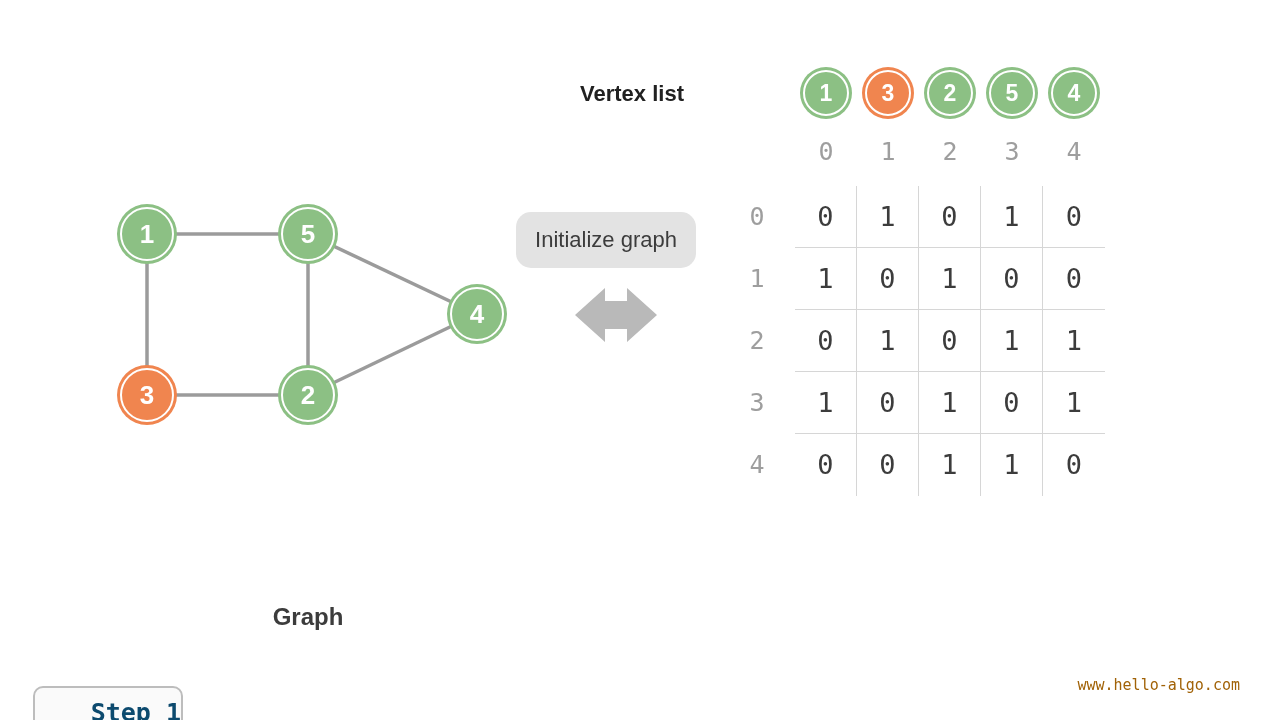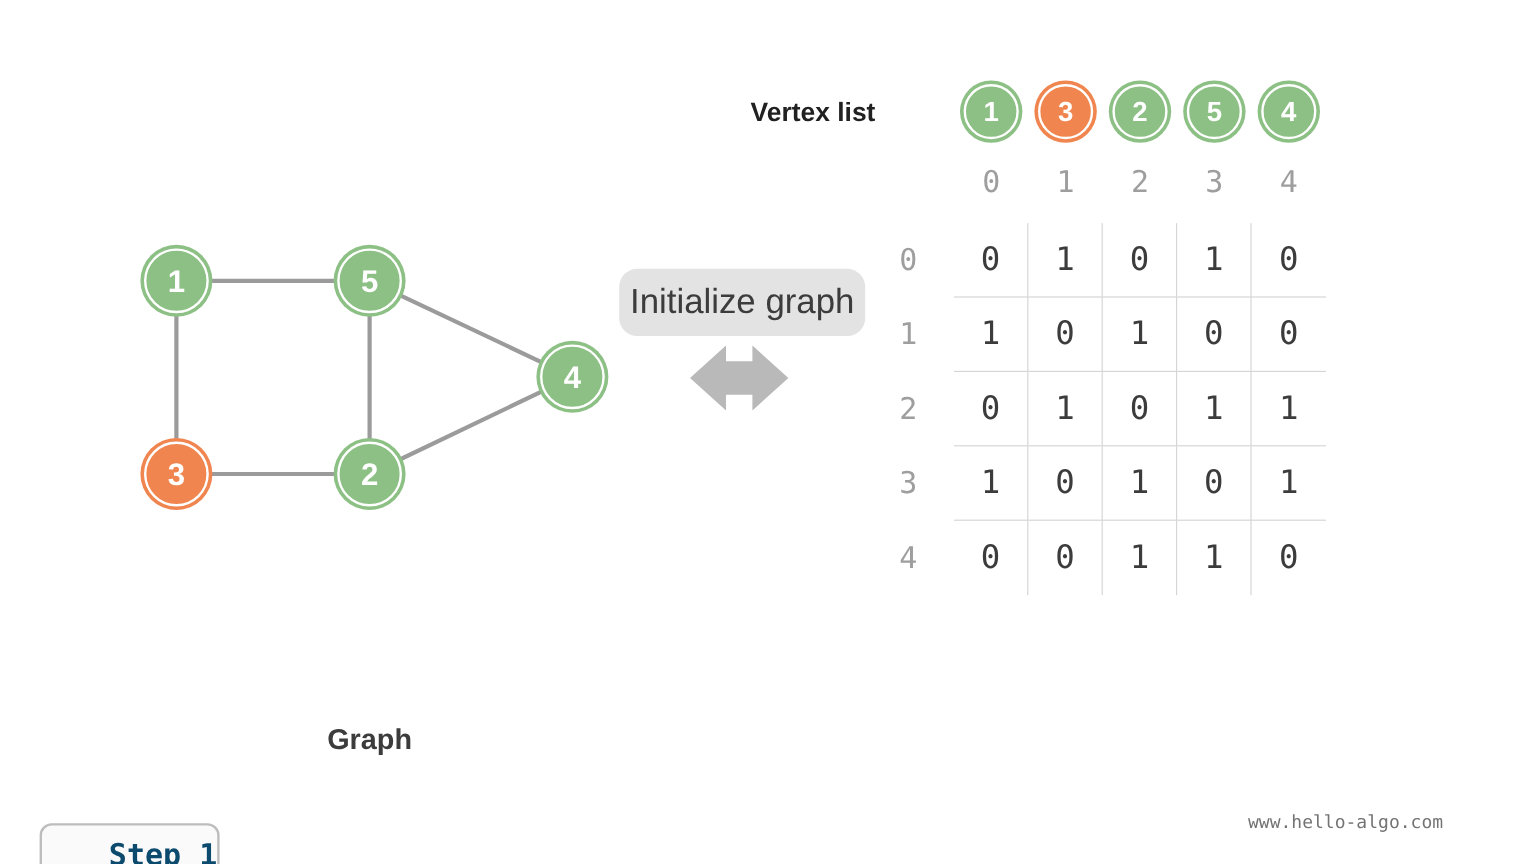--- a/index.html
+++ b/index.html
@@ -15,31 +15,31 @@
   .node {
     position: absolute; width: 50px; height: 50px; border-radius: 50%;
     border: 2px solid #ffffff; text-align: center; line-height: 50px;
     color: #ffffff; font-size: 26px; font-weight: bold;
   }
   .node.green  { background: #8cc084; box-shadow: 0 0 0 3px #8cc084; }
   .node.orange { background: #f0854f; box-shadow: 0 0 0 3px #f0854f; }
 
   
   .init-box {
-    position: absolute; left: 516px; top: 212px; width: 205px; height: 56px;
+    position: absolute; left: 516px; top: 212px; width: 180px; height: 56px;
     background: #e3e3e3; border-radius: 15px; color: #3c3c3c;
-    font-size: 29px; text-align: center; line-height: 56px; margin-top: 12px;
+    font-size: 22px; text-align: center; line-height: 56px;
   }
   .double-arrow { position: absolute; left: 575px; top: 288px; }
   .double-arrow polygon { fill: #b9b9b9; }
 
   
   .vertex-list-label {
     position: absolute; left: 580px; top: 81px; width: 195px;
-    text-align: center; font-size: 22px; font-weight: bold; color: #212121;
+    text-align: left; font-size: 22px; font-weight: bold; color: #212121;
   }
   .vertex-row { position: absolute; left: 803px; top: 70px; display: flex; gap: 16px; }
   .vcircle {
     width: 42px; height: 42px; border-radius: 50%; border: 2px solid #ffffff;
     text-align: center; line-height: 42px; color: #ffffff;
     font-size: 23px; font-weight: bold;
   }
   .vcircle.green  { background: #8cc084; box-shadow: 0 0 0 3px #8cc084; }
   .vcircle.orange { background: #f0854f; box-shadow: 0 0 0 3px #f0854f; }
 
@@ -78,22 +78,22 @@
 
   .step-badge {
     position: absolute; left: 33px; top: 638px; width: 150px; height: 54px;
     box-sizing: border-box; border: 2px solid #bdbdbd; border-radius: 10px;
     background: #fafafa; text-align: right; line-height: 50px;
     font-family: "DejaVu Sans Mono", monospace; font-weight: bold;
     font-size: 25px; color: #0c4a6e; margin-top: 48px;
   }
 
   .watermark {
-    position: absolute; left: 1040px; top: 676px; width: 200px; 
-    font-family: "DejaVu Sans Mono", monospace; font-size: 15px; color: #737373;
+    position: absolute; left: 1040px; top: 676px; width: 200px; text-align: right;
+    font-family: "DejaVu Sans Mono", monospace; font-size: 15px; color: #a16207;
   }
 </style>
 </head>
 <body>
 
 <div class="stage">
 
   <svg class="graph-edges" width="560" height="460" viewBox="0 0 560 460">
     <line x1="147" y1="234" x2="308" y2="234"></line>
     <line x1="147" y1="234" x2="147" y2="395"></line>

